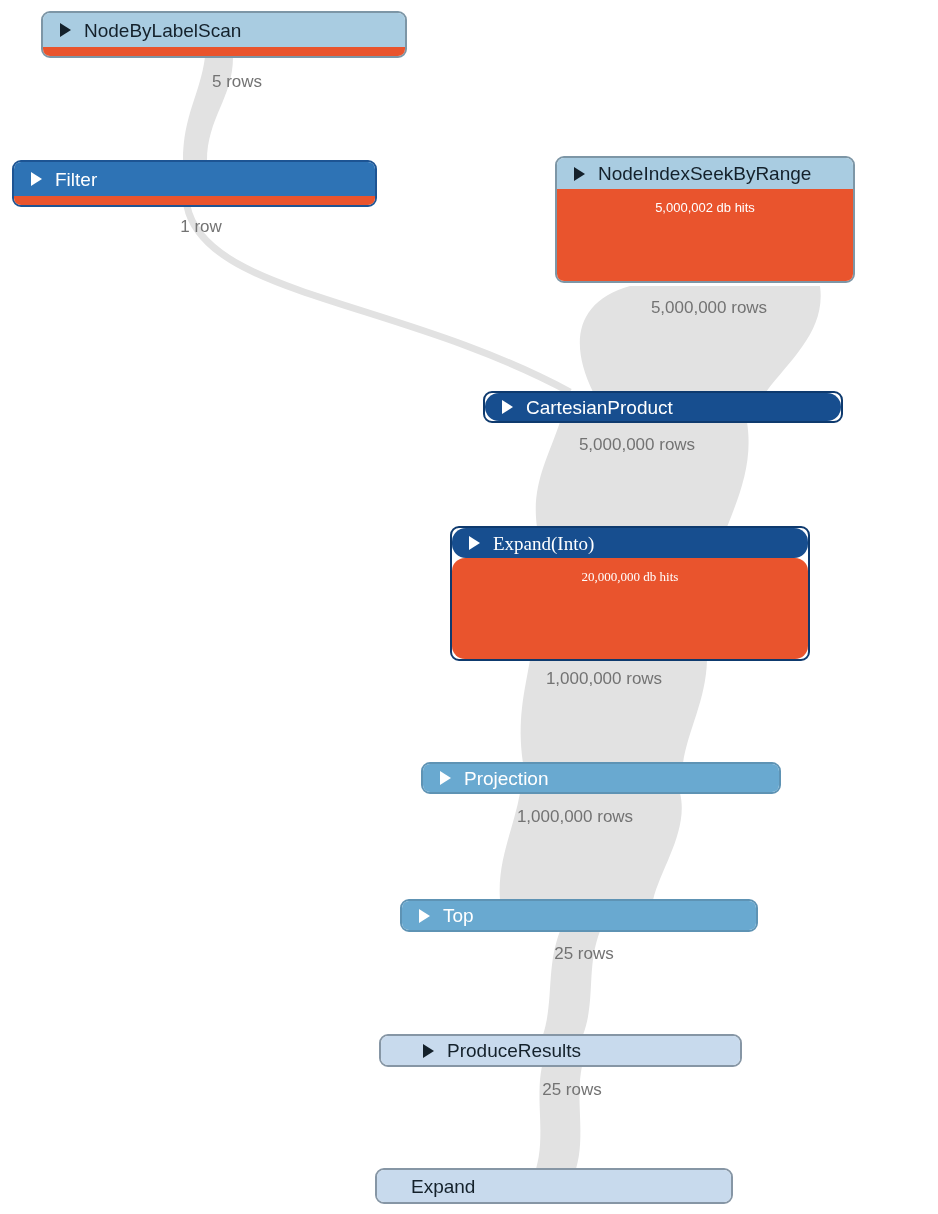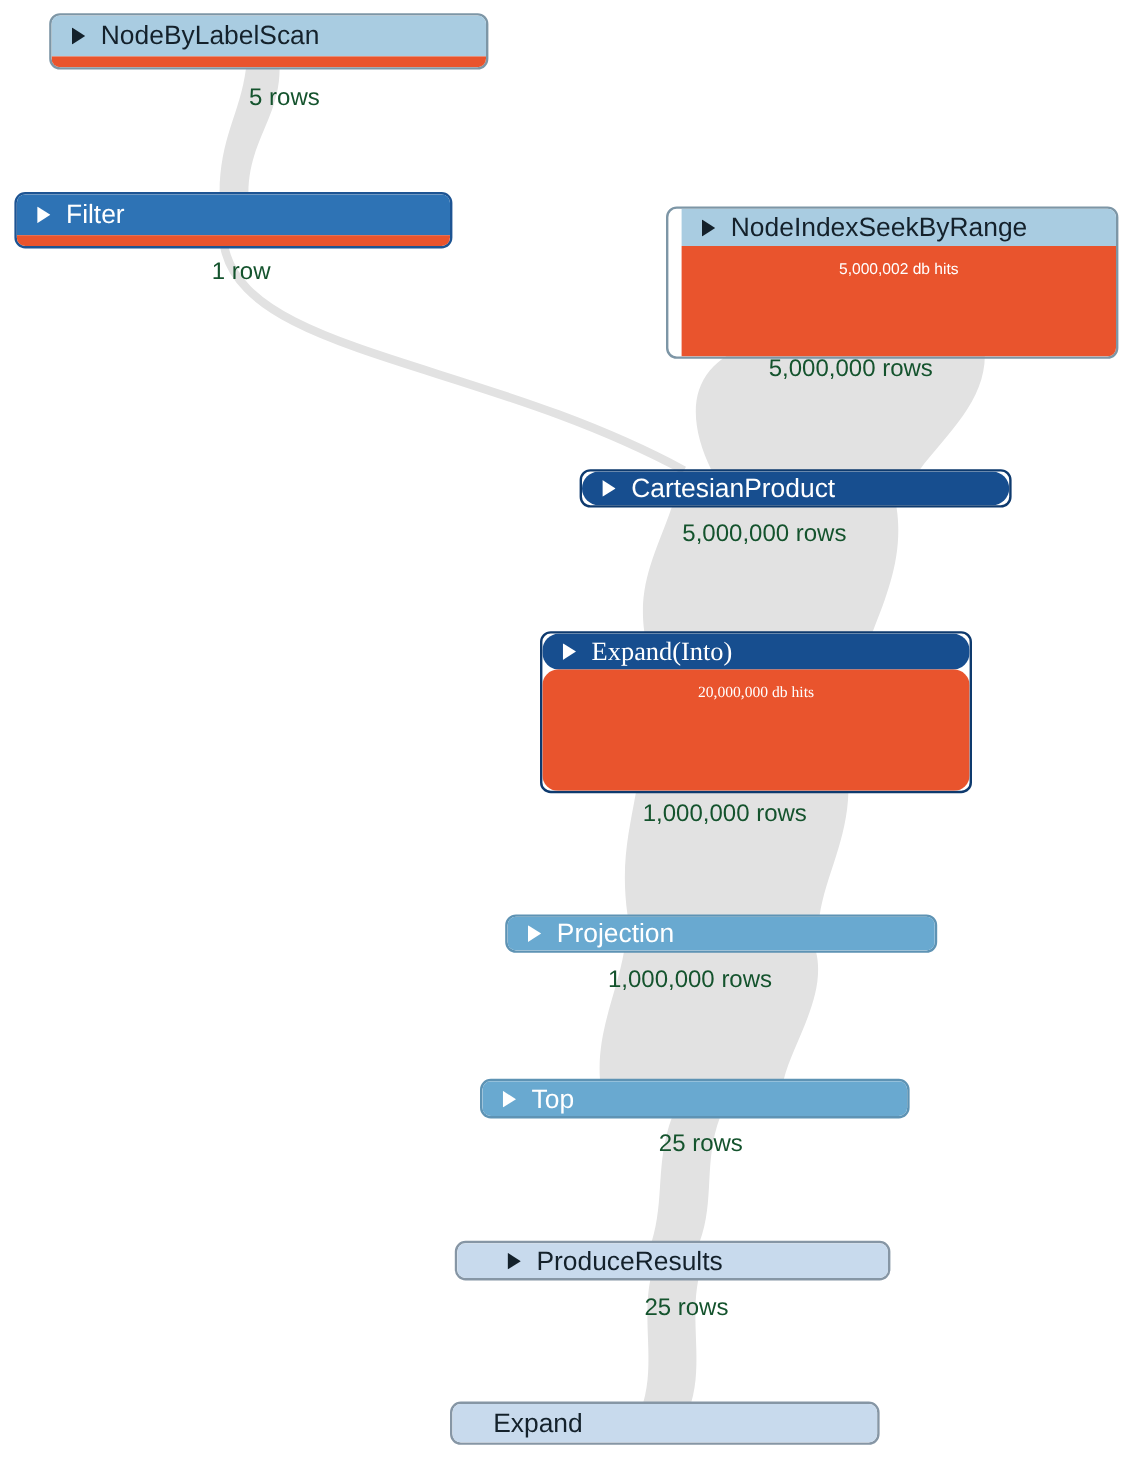--- a/index.html
+++ b/index.html
@@ -10,30 +10,30 @@
   svg.ribbons{position:absolute;left:0;top:0;z-index:0;}
   .node{
     position:absolute;z-index:2;box-sizing:border-box;
     border:2px solid #888;border-radius:9px;overflow:hidden;
     display:flex;flex-direction:column;cursor:pointer;
   }
   .node-header{
     display:flex;align-items:center;gap:13px;padding-left:17px;
     flex:1 1 auto;min-height:0;
   }
-  .node-label{font-size:22px;line-height:1;white-space:nowrap;}
+  .node-label{font-size:19px;line-height:1;white-space:nowrap;}
   .play-icon{display:flex;align-items:center;}
   .node-body{
     flex:1 1 auto;text-align:center;padding-top:11px;
     font-size:13px;color:#ffffff;
   }
   .stripe{flex:0 0 9px;height:9px;}
   .row-label{
     position:absolute;z-index:3;transform:translate(-50%,-50%);
-    font-size:20px;color:#14532d;white-space:nowrap;
+    font-size:17px;color:#737373;white-space:nowrap;
   }
   
   .variant-light{border-color:#7d96a6;}
   .variant-light .node-header{background:#a9cce1;color:#14212b;}
   .variant-pale{border-color:#8696a5;}
   .variant-pale .node-header{background:#c8daed;color:#14212b;padding-left:42px;}
   .variant-medium{border-color:#5e93b4;}
   .variant-medium .node-header{background:#69a9d0;color:#ffffff;}
   .variant-blue{border-color:#1d5493;}
   .variant-blue .node-header{background:#2e73b5;color:#ffffff;}
@@ -71,21 +71,21 @@
         <span class="play-icon">
           <svg width="11" height="14" viewBox="0 0 11 14">
             <polygon points="0,0 11,7 0,14" fill="currentColor"></polygon>
           </svg>
         </span>
         <span class="node-label">Filter</span>
       </div>
       <div class="stripe" style="background: rgb(233, 84, 45);"></div>
     </div>
     <div class="row-label" style="left: 201px; top: 227px;">1 row</div>
-    <div class="node variant-light" style="left: 555px; top: 172px; width: 377px; height: 127px; padding-left: 11px;">
+    <div class="node variant-light" style="left: 555px; top: 156px; width: 300px; height: 127px;">
       <div class="node-header" style="flex: 0 0 31px;">
         <span class="play-icon">
           <svg width="11" height="14" viewBox="0 0 11 14">
             <polygon points="0,0 11,7 0,14" fill="currentColor"></polygon>
           </svg>
         </span>
         <span class="node-label">NodeIndexSeekByRange</span>
       </div>
       <div class="node-body" style="background: rgb(233, 84, 45);">5,000,002 db hits</div>
     </div>

